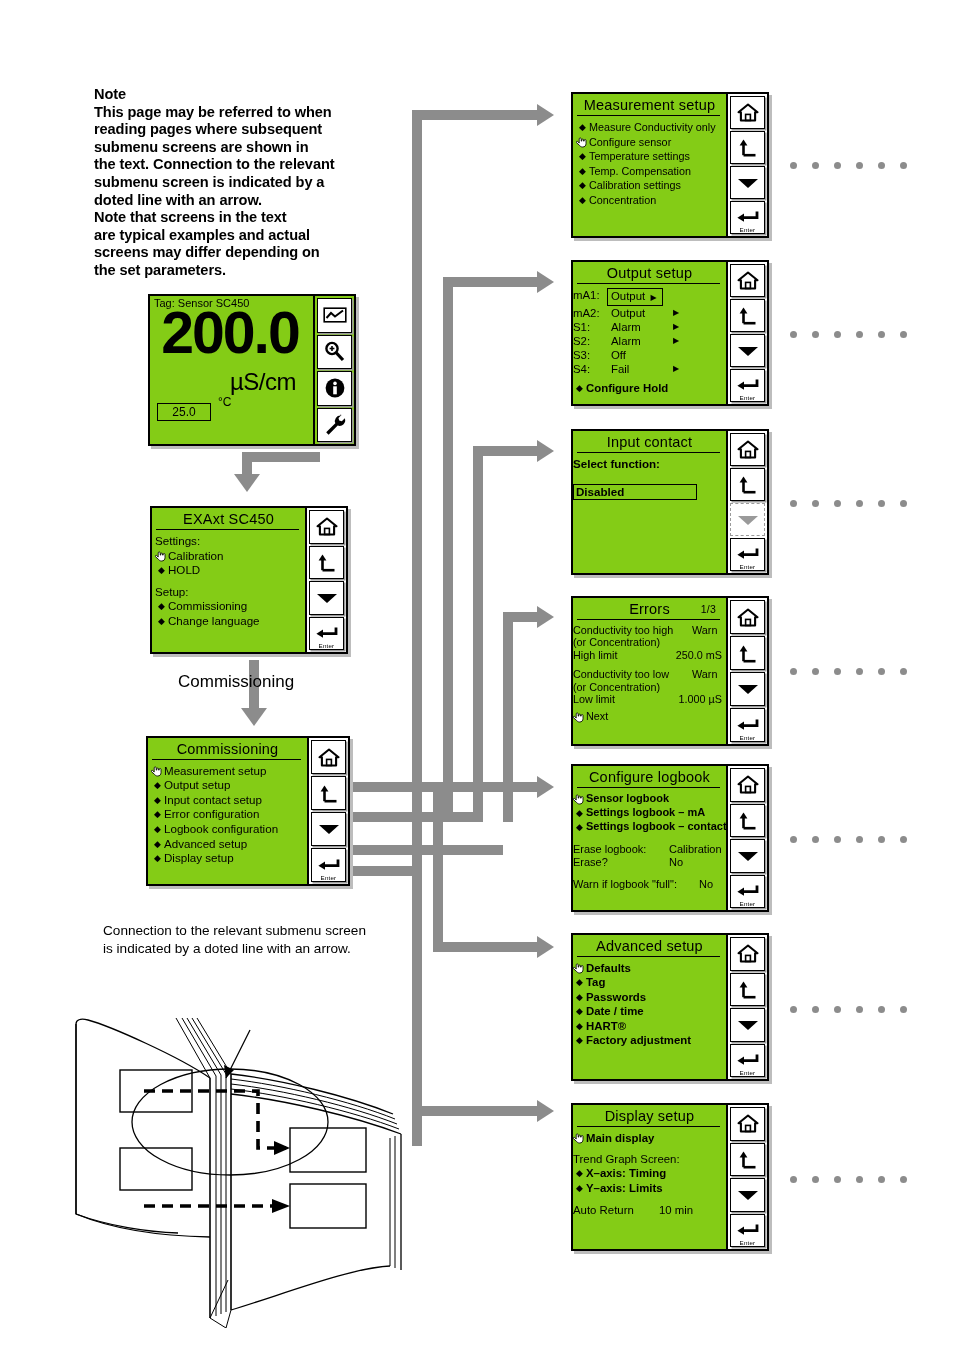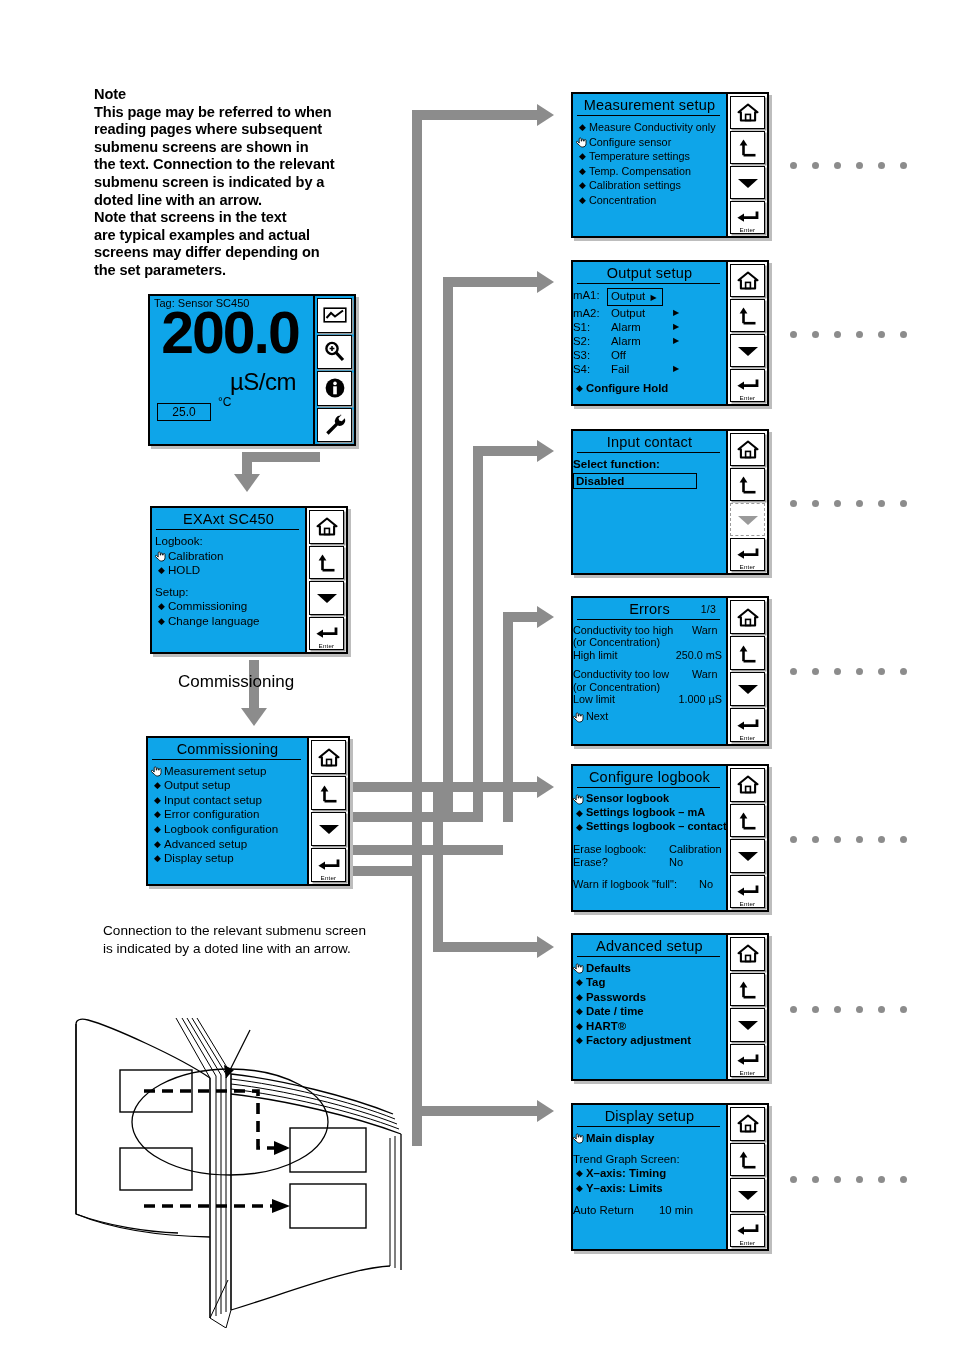--- a/index.html
+++ b/index.html
@@ -16,21 +16,21 @@
   #note-block .nline{white-space:nowrap;}
 
   
   #book-caption{left:88px;top:922px;width:330px;font-size:13.6px;line-height:18px;color:#000;}
   #book-caption .cline{white-space:nowrap;margin-left:15px;}
 
   
   #commissioning-label{left:178px;top:672px;font-size:17px;color:#000;}
 
   
-  .screen{position:absolute;background:#0ea5e9;border:2.5px solid #000;box-sizing:border-box;
+  .screen{position:absolute;background:#84cc16;border:2.5px solid #000;box-sizing:border-box;
      box-shadow:3px 3px 0 0 #bdbdbd;}
   .screen-inner{position:absolute;inset:0;display:flex;}
   .screen-body{flex:1 1 auto;position:relative;overflow:hidden;padding:0;}
   .scr-title{text-align:center;font-size:14.5px;color:#000;padding-top:3px;
      letter-spacing:0.2px;position:relative;}
   .scr-title .pg{font-size:10.5px;position:absolute;right:10px;bottom:2px;}
   .title-rule{height:0;border-bottom:1.6px solid #000;margin:2px 6px 0 4px;}
   .scr-list{padding:4px 0 0 3px;font-size:11.6px;line-height:14.6px;color:#000;}
   .row{display:flex;align-items:flex-start;white-space:nowrap;}
   .bullet{display:inline-block;width:13px;flex:0 0 13px;text-align:center;font-size:9px;line-height:14.6px;}
@@ -230,21 +230,21 @@
   </div>
 </div>
 
 <div class="screen" style="left:150px;top:506px;width:198px;height:148px;">
   <div class="screen-inner">
     <div class="screen-body">
       <div class="scr-title">EXAxt SC450</div>
       <div class="title-rule"></div>
       <div class="scr-list">
         <div class="row">
-          <span class="lbl">Logbook:</span>
+          <span class="lbl">Settings:</span>
         </div>
         <div class="row">
           <span class="handcur">
             <svg width="12" height="11" viewBox="0 0 12 11">
                 <path d="M3.2 4.1V1.9c0-.6.5-1 1-1s1 .4 1 1v2.2h.6V3c0-.5.4-.9.9-.9s.9.4.9.9v1.1h.6v-.7c0-.5.4-.9.9-.9s.9.4.9.9v3.4c0 1.9-1.4 3.2-3.3 3.2-1.6 0-2.3-.5-3.2-1.6L.4 5.6c-.3-.4-.2-1 .3-1.2.4-.2.9-.1 1.2.3l1.3 1.4V4.1z" fill="#fff" stroke="#000" stroke-width=".85"></path>
               </svg>
           </span>
           <span class="lbl">Calibration</span>
         </div>
         <div class="row">
@@ -509,21 +509,21 @@
 
 <div class="screen" style="left:571px;top:429px;width:198px;height:146px;">
   <div class="screen-inner">
     <div class="screen-body">
       <div class="scr-title">Input contact</div>
       <div class="title-rule"></div>
       <div class="scr-list" style="padding-left:0;font-size:11.6px;font-weight:bold;">
         <div class="row">
           <span class="lbl">Select function:</span>
         </div>
-        <div class="row" style="margin-top:1px;">
+        <div class="row" style="margin-top:12px;">
           <span style="border:1.5px solid #000;width:118px;display:inline-block;padding:0 2px;">Disabled</span>
         </div>
       </div>
     </div>
     <div class="btncol">
       <div class="btn">
         <svg width="22" height="19" viewBox="0 0 22 19">
             <path d="M11 1.5 1.5 9.2h2.4v8.3h14.2V9.2h2.4z" fill="none" stroke="#000" stroke-width="2.1" stroke-linejoin="round"></path>
             <rect x="8.6" y="11.4" width="4.8" height="6.1" fill="none" stroke="#000" stroke-width="1.6"></rect>
           </svg>

